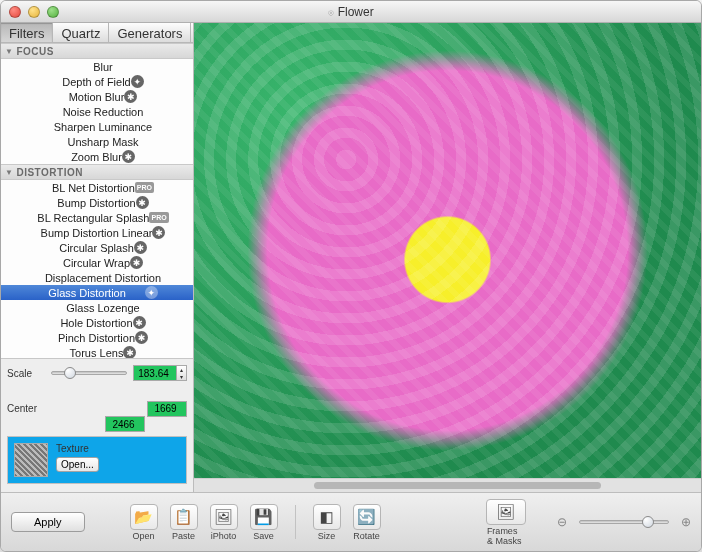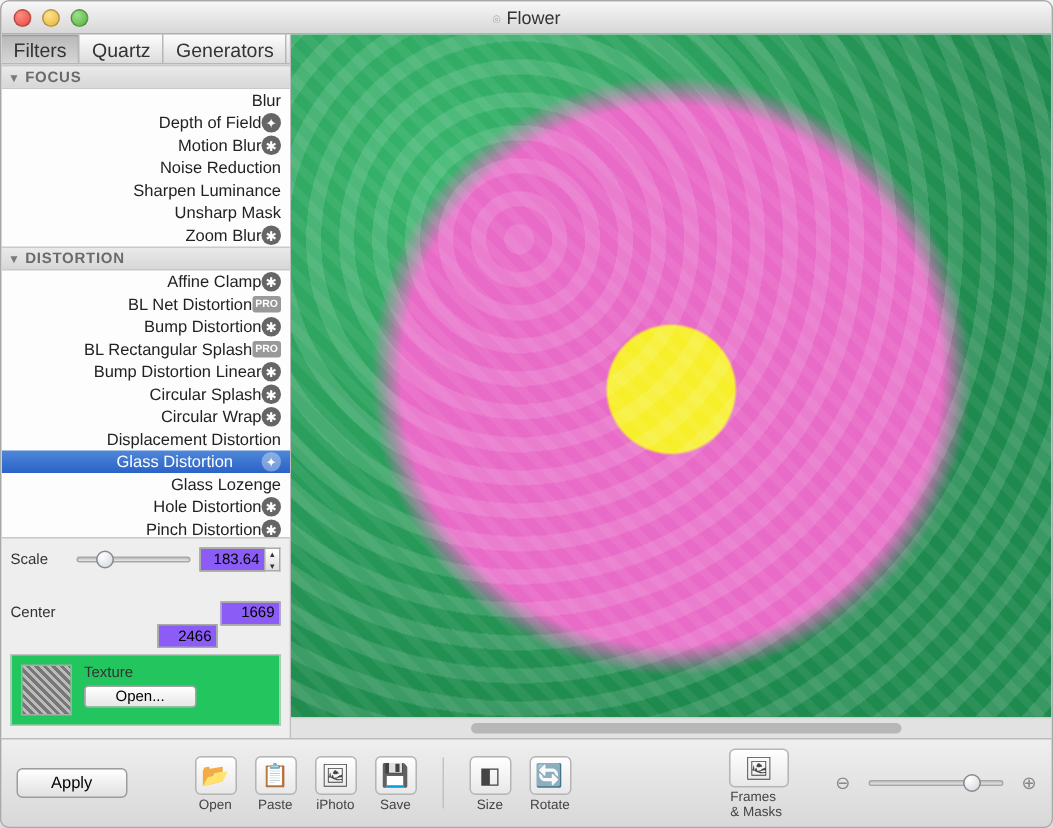--- a/index.html
+++ b/index.html
@@ -52,21 +52,21 @@
   .list { flex: 1; overflow: auto; background: #fdfdfd; font-size: 11px; }
   .group-hdr {
     display:flex; align-items:center;
     background: linear-gradient(#eaeaea,#d7d7d7);
     border-top:1px solid #c9c9c9; border-bottom:1px solid #c9c9c9;
     height:16px; padding-left:4px;
     font-size:10px; color:#6a6a6a; font-weight:bold; letter-spacing:0.5px;
   }
   .group-hdr .tri { margin-right:3px; font-size:8px; color:#7a7a7a; }
   .item {
-    display:flex; align-items:center; justify-content:flex-end;
+    display:flex; align-items:center; justify-content:center;
     height:15px; padding-left:18px; padding-right:6px;
     color:#222;
   }
   .item.selected{
     background: linear-gradient(#4f88d8,#2a62c8);
     color:#fff;
     gap:19px;
   }
   .badge {
     width:13px; height:13px; border-radius:50%;
@@ -91,40 +91,40 @@
     flex:1; height:4px; margin:0 6px; position:relative;
     background:linear-gradient(#bfbfbf,#e7e7e7);
     border:1px solid #a7a7a7; border-radius:2px;
   }
   .slider-thumb{
     position:absolute; top:-5px; width:12px; height:12px; border-radius:50%;
     background:radial-gradient(circle at 30% 25%,#fff,#cfd6df);
     border:1px solid #8a8a8a;
   }
   .numfield{
-    width:44px; height:16px; border:1px solid #a9a9a9; background:#8b5cf6;
-    font-size:10px; text-align:right; padding-right:3px;
+    width:44px; height:16px; border:1px solid #a9a9a9; background:#22c55e;
+    font-size:10px; text-align:center; padding-right:3px;
   }
   .stepper{
     width:10px; height:16px; border:1px solid #a9a9a9; border-left:none;
     background:linear-gradient(#fff,#ddd); font-size:6px;
     display:flex; flex-direction:column; align-items:center; justify-content:center;
   }
   .texture-box{
     display:flex; align-items:flex-start; gap:8px;
-    border:1px solid #c0c0c0; background:#22c55e; padding:6px; margin-top:4px;
+    border:1px solid #c0c0c0; background:#0ea5e9; padding:6px; margin-top:4px;
   }
   .tex-thumb{
     width:34px; height:34px; border:1px solid #aaa;
     background:
       repeating-linear-gradient(45deg,#777 0 2px,#bbb 2px 4px);
   }
   .open-btn{
     border:1px solid #a3a3a3; background:linear-gradient(#fff,#e6e6e6);
-    border-radius:3px; font-size:10px; padding:1px 20px; margin-top:3px;
+    border-radius:3px; font-size:10px; padding:1px 4px; margin-top:3px;
   }
 
   
   .canvas-wrap{ flex:1; background:#ececec; position:relative; display:flex; flex-direction:column; }
   .canvas{
     flex:1; margin:0 0 0 0; position:relative; overflow:hidden;
   }
   .flower{
     position:absolute; inset:0;
     background:
@@ -229,24 +229,20 @@
           </div>
           <div class="item">
             <span>Zoom Blur</span>
             <span class="badge target"></span>
           </div>
           <div class="group-hdr">
             <span class="tri">▼</span>
             <span>DISTORTION</span>
           </div>
           <div class="item">
-            <span>Affine Clamp</span>
-            <span class="badge target"></span>
-          </div>
-          <div class="item">
             <span>BL Net Distortion</span>
             <span class="badge pro">PRO</span>
           </div>
           <div class="item">
             <span>Bump Distortion</span>
             <span class="badge target"></span>
           </div>
           <div class="item">
             <span>BL Rectangular Splash</span>
             <span class="badge pro">PRO</span>

